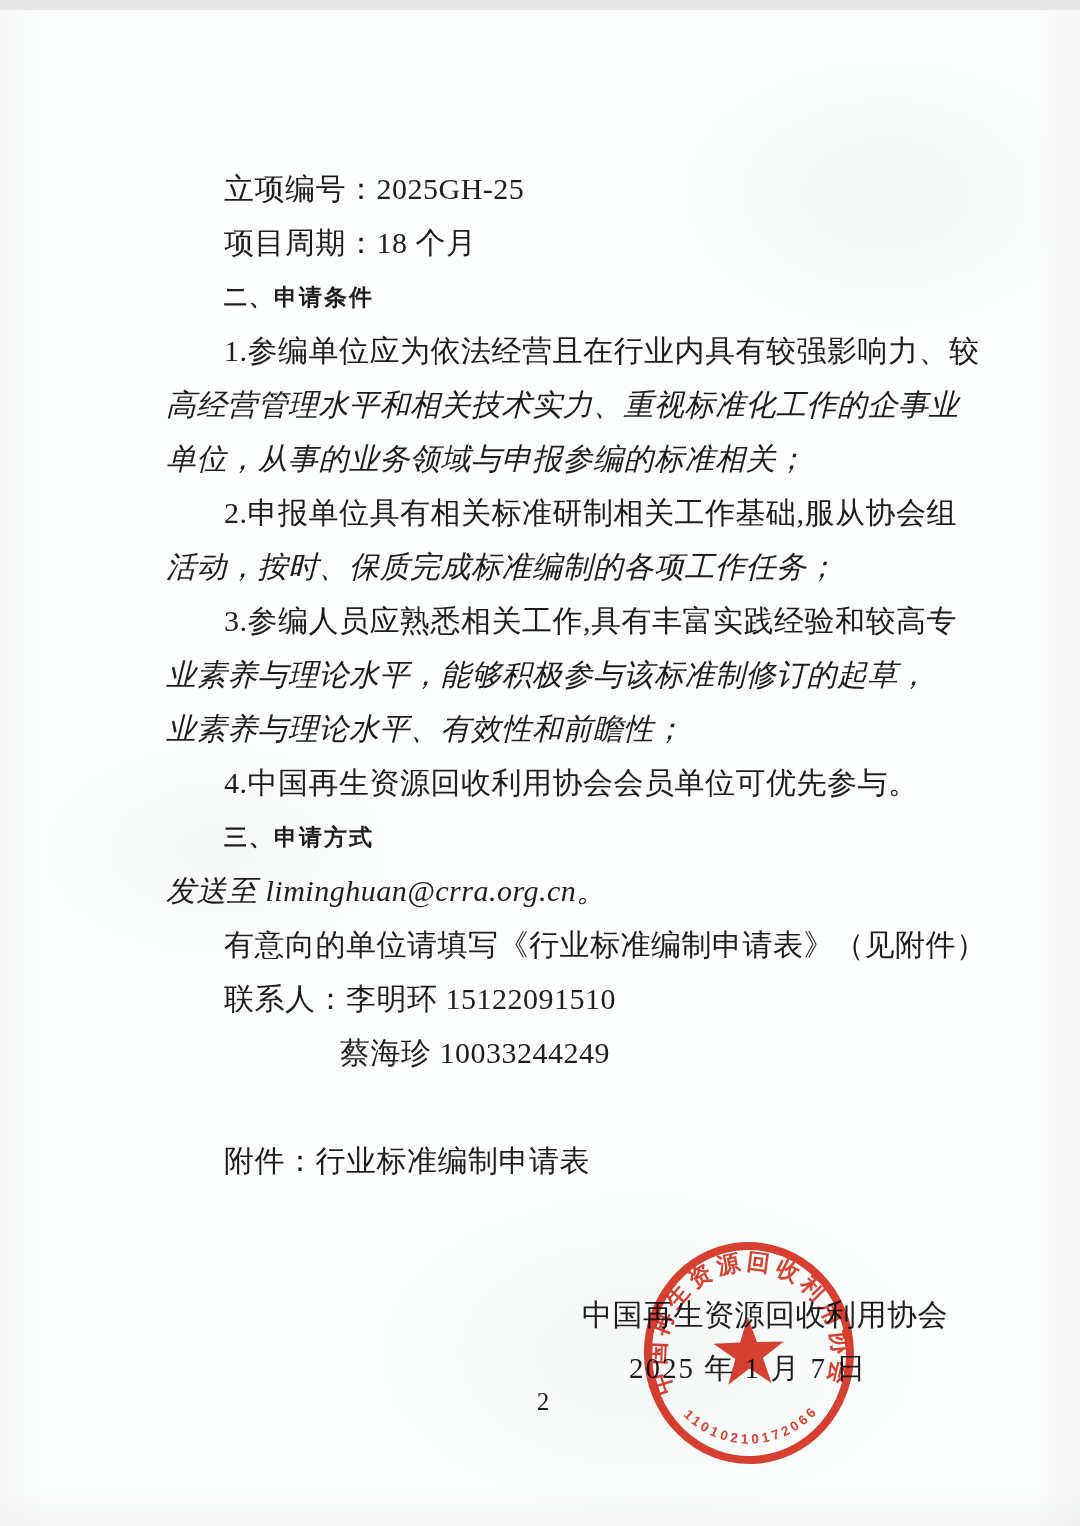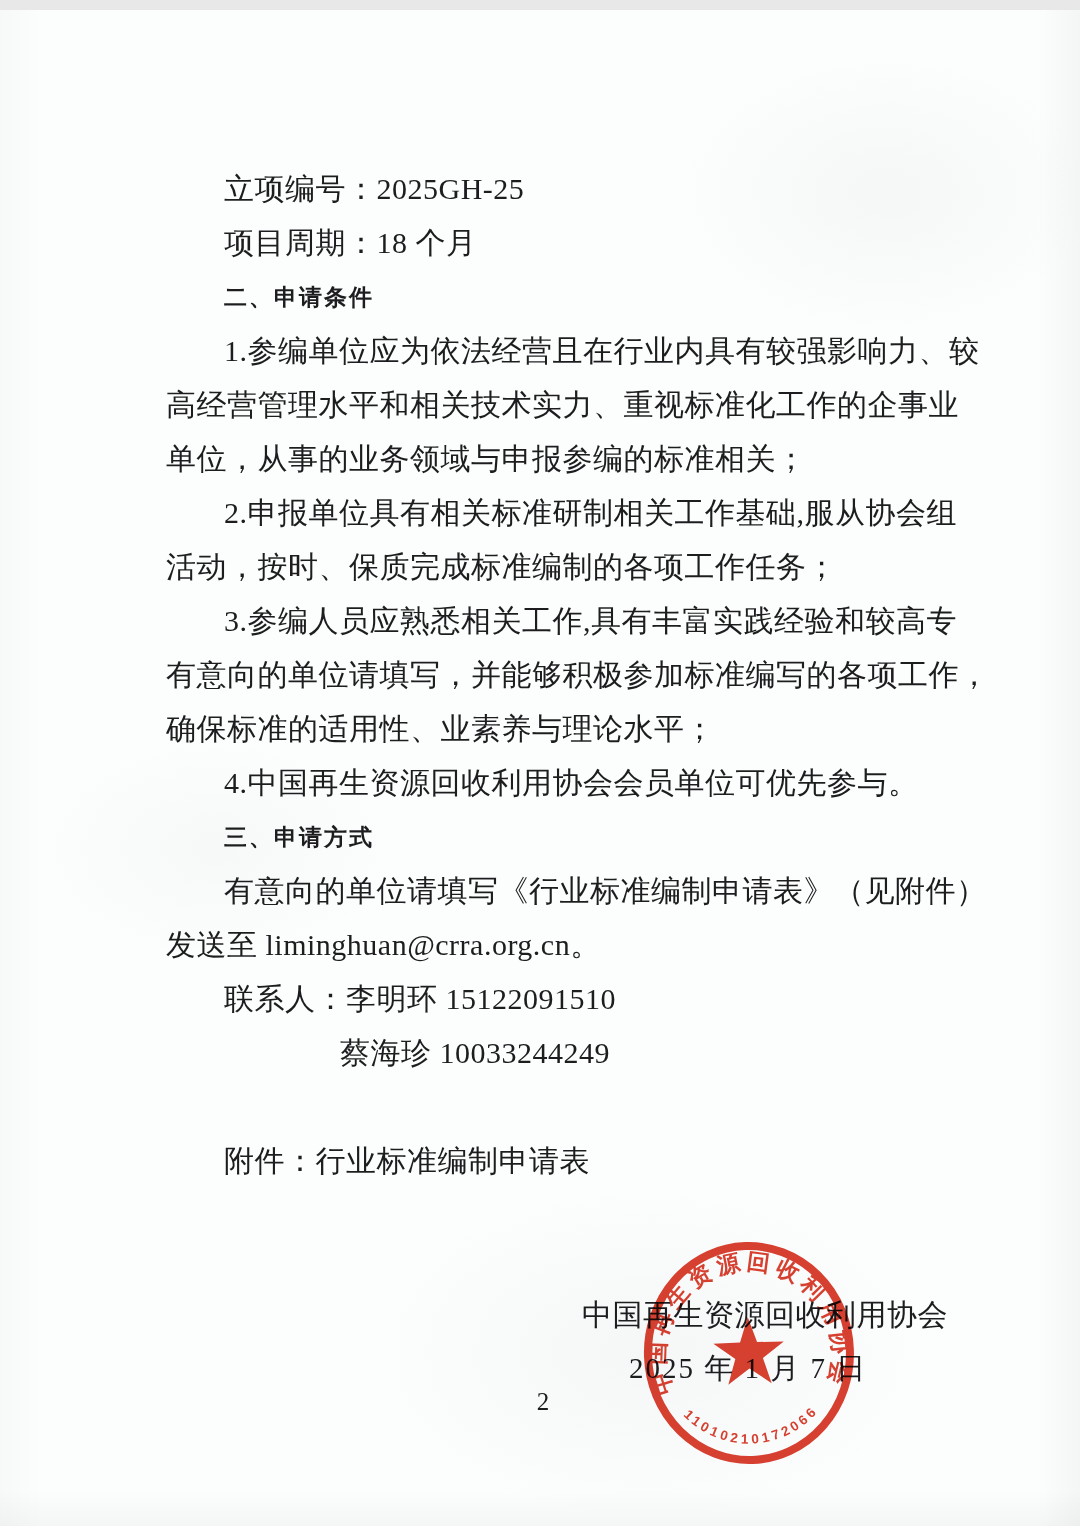--- a/index.html
+++ b/index.html
@@ -31,21 +31,21 @@
     width: 800px;
   }
   .line {
     height: 54px;
     line-height: 54px;
     font-size: 30px;
     letter-spacing: 0.5px;
     white-space: nowrap;
   }
   .line.indent { padding-left: 58px; }
-  .line.flush  { padding-left: 0; }
+  .line.flush  { padding-left: 0; font-style: italic; }
   .line.contact2 { padding-left: 174px; }
   .line.blank { height: 54px; }
   .line.heading {
     padding-left: 58px;
     font-family: "Liberation Sans", "DejaVu Sans", sans-serif;
     font-weight: 700;
     font-size: 23px;
     letter-spacing: 2px;
   }
   
@@ -109,26 +109,26 @@
   <div class="doc-body">
       <div class="line indent">立项编号：2025GH-25</div>
       <div class="line indent">项目周期：18 个月</div>
       <div class="line heading">二、申请条件</div>
       <div class="line indent">1.参编单位应为依法经营且在行业内具有较强影响力、较</div>
       <div class="line flush">高经营管理水平和相关技术实力、重视标准化工作的企事业</div>
       <div class="line flush">单位，从事的业务领域与申报参编的标准相关；</div>
       <div class="line indent">2.申报单位具有相关标准研制相关工作基础,服从协会组</div>
       <div class="line flush">活动，按时、保质完成标准编制的各项工作任务；</div>
       <div class="line indent">3.参编人员应熟悉相关工作,具有丰富实践经验和较高专</div>
-      <div class="line flush">有意向的单位请填写，并能够积极参加标准编写的各项工作，</div>
-      <div class="line flush">确保标准的适用性、业素养与理论水平；</div>
+      <div class="line flush">业素养与理论水平，能够积极参与该标准制修订的起草，</div>
+      <div class="line flush">业素养与理论水平、有效性和前瞻性；</div>
       <div class="line indent">4.中国再生资源回收利用协会会员单位可优先参与。</div>
       <div class="line heading">三、申请方式</div>
+      <div class="line flush">发送至 liminghuan@crra.org.cn。</div>
       <div class="line indent">有意向的单位请填写《行业标准编制申请表》（见附件）</div>
-      <div class="line flush">发送至 liminghuan@crra.org.cn。</div>
       <div class="line indent">联系人：李明环  15122091510</div>
       <div class="line contact2">蔡海珍  10033244249</div>
       <div class="line blank"></div>
       <div class="line indent">附件：行业标准编制申请表</div>
     </div>
 
   <div class="sig-org">中国再生资源回收利用协会</div>
 
   <div class="sig-date">2025 年 1 月 7 日</div>
 

